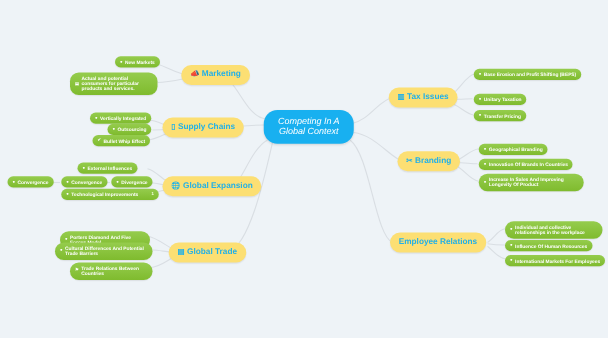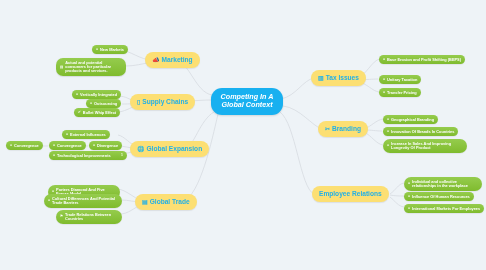--- a/index.html
+++ b/index.html
@@ -30,21 +30,21 @@
     border-radius: 9px;
     white-space: normal;
     line-height: 1.15;
   }
   
   .n-root {
     background: #18b0f0;
     border-radius: 11px;
     color: #ffffff;
     font-size: 7.2px;
-    font-weight: bold;
+    font-weight: normal;
     font-style: italic;
     text-align: center;
     justify-content: center;
     padding: 5px 7px;
     box-shadow: 0 1px 2px rgba(0,0,0,0.12);
   }
   .n-root .lbl { display:block; width:100%; }
   
   .n-l1 {
     background: #fcdf73;

